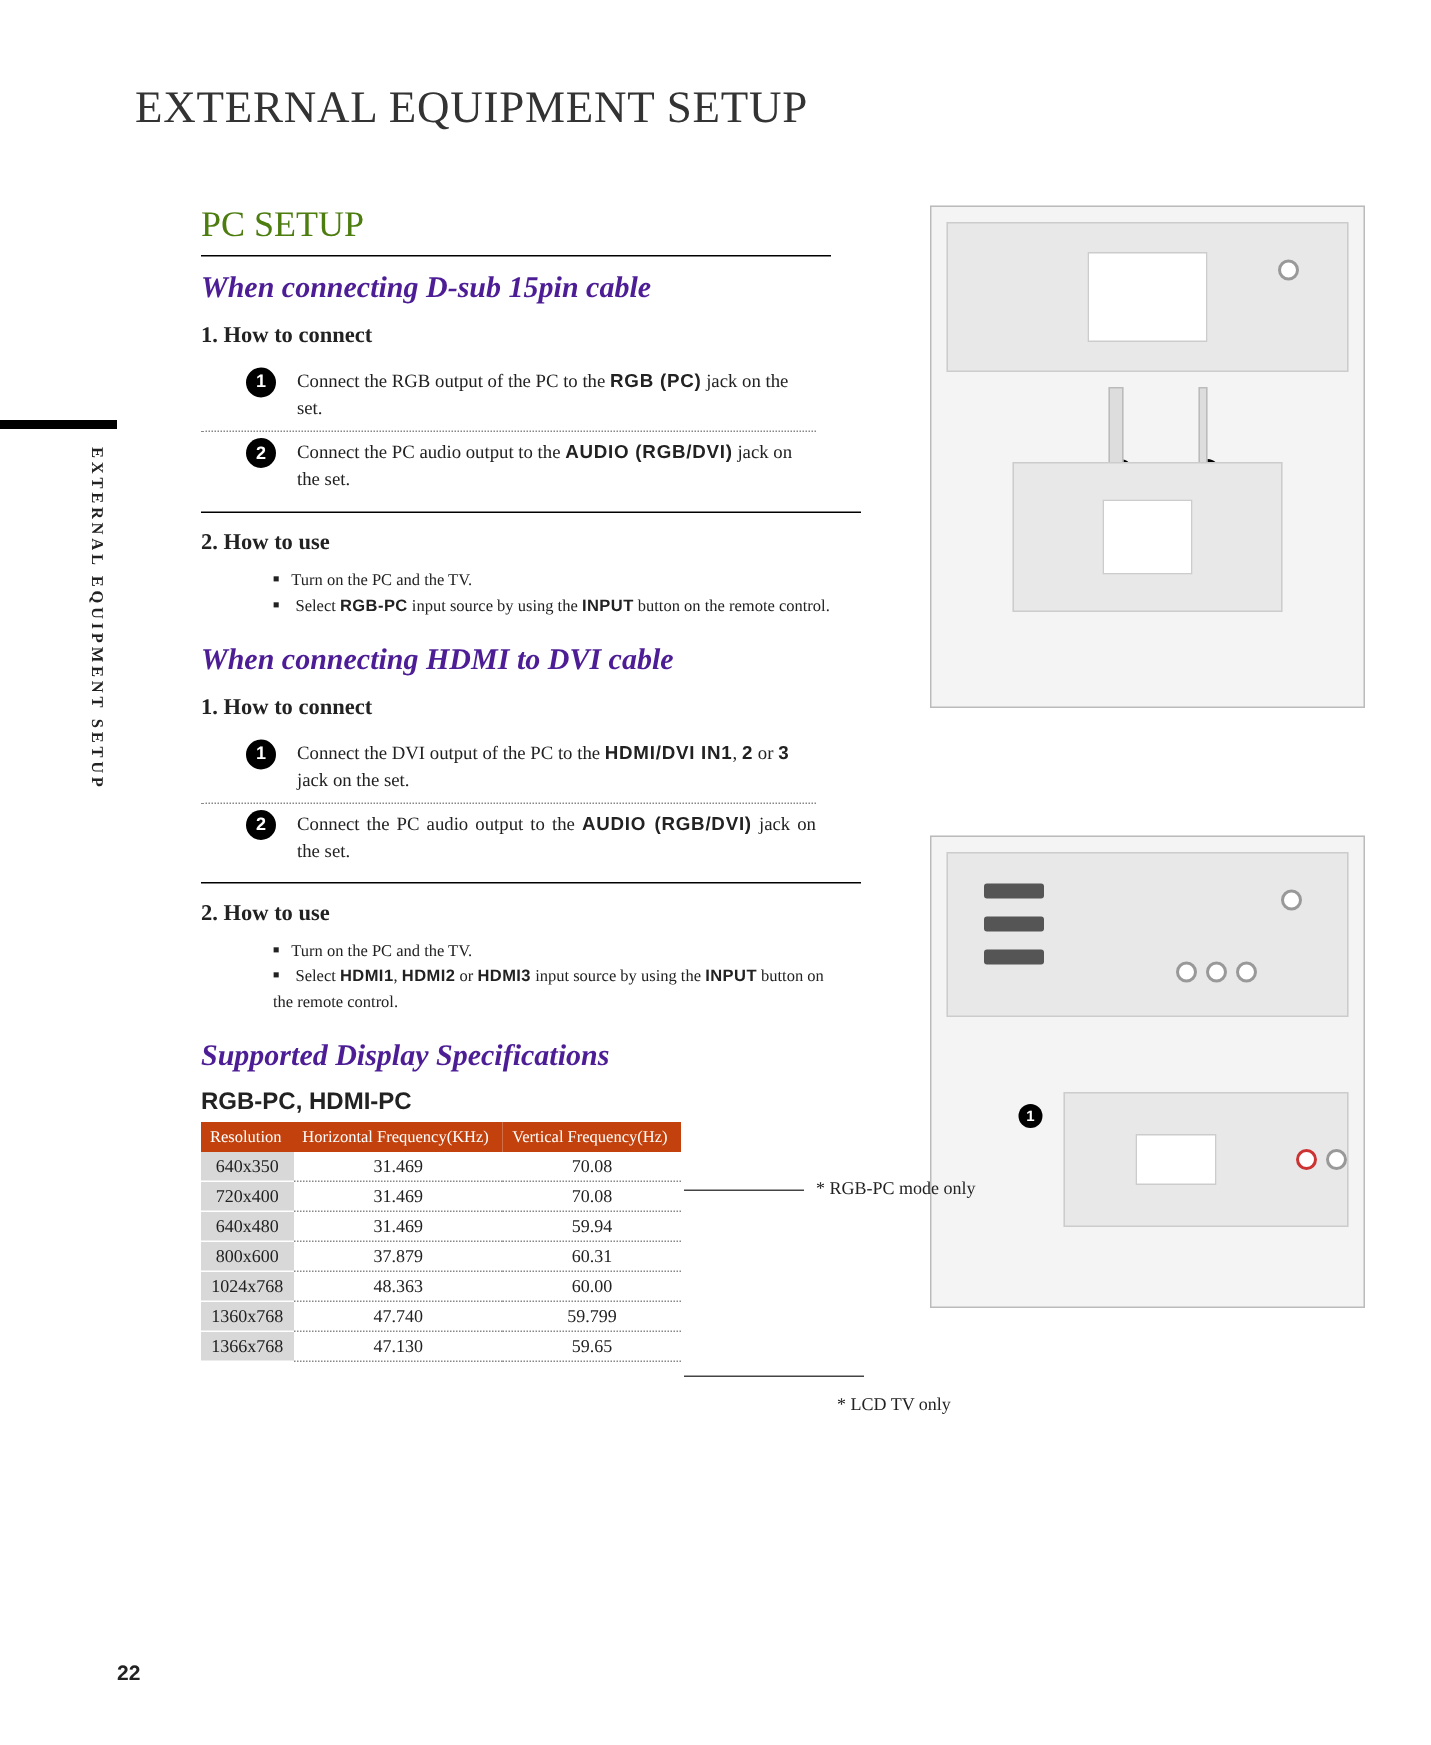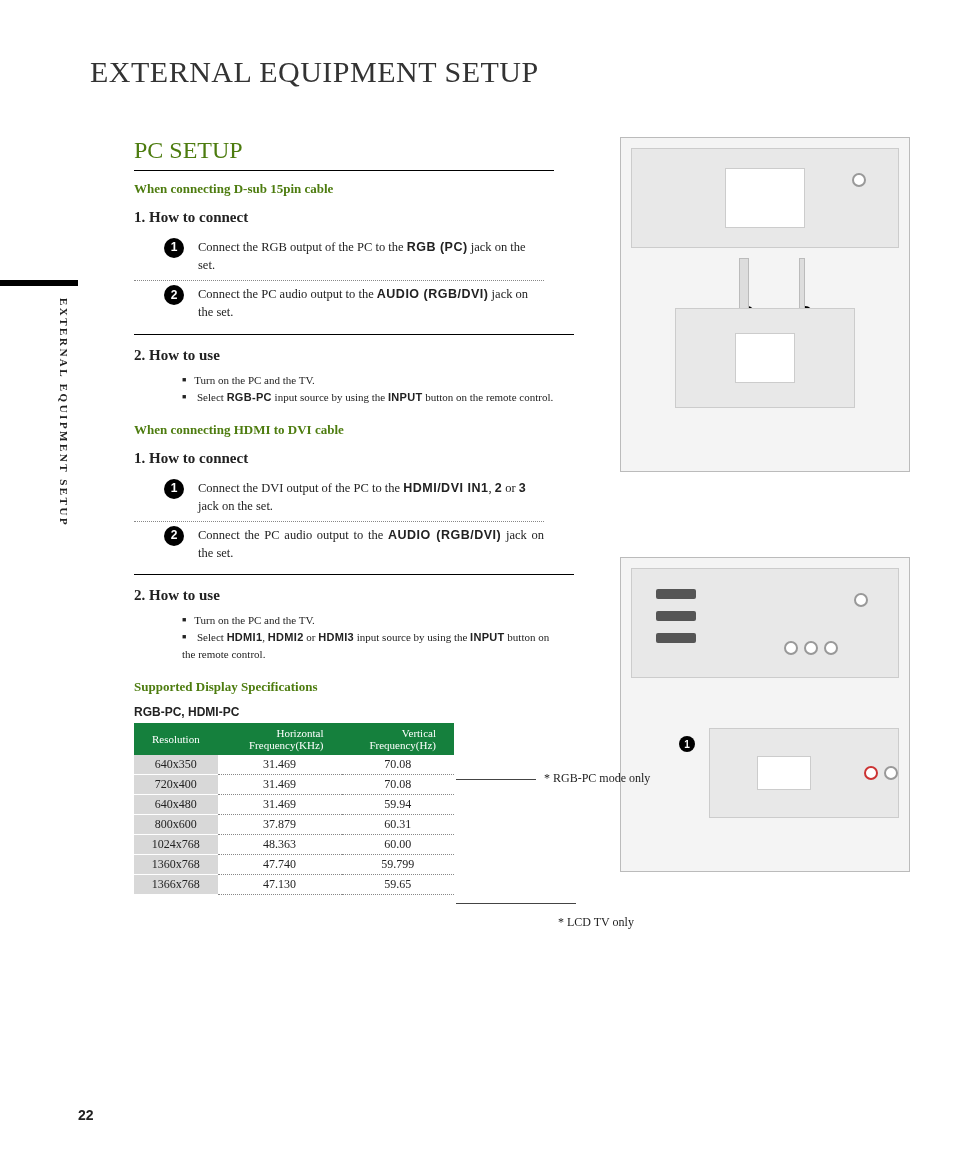--- a/index.html
+++ b/index.html
@@ -46,26 +46,27 @@
   h2.section {
     font-size: 24px;
     font-weight: 400;
     color: #4d7c0f;
     padding-bottom: 6px;
     border-bottom: 1.5px solid #000;
     margin-bottom: 10px;
     width: 420px;
   }
   h3.sub {
-    font-size: 13px;
+    font-size: 20px;
     font-weight: 700;
-    color: #4d7c0f;
+    color: #4c1d95;
     margin-top: 4px;
     margin-bottom: 10px;
     width: 440px;
+    font-style: italic;
   }
   h4.tiny {
     font-size: 15px;
     font-weight: 700;
     margin-top: 12px;
     margin-bottom: 8px;
   }
   .step-row {
     display: flex;
     align-items: flex-start;
@@ -151,35 +152,35 @@
   }
   .cable {
     position: absolute;
     background: #ddd;
     border: 1px solid #bbb;
   }
 
   
   .spec-block { margin-top: 10px; }
   .spec-title {
-    font-size: 12px; font-weight: 700;
+    font-size: 16px; font-weight: 700;
     font-family: Arial, sans-serif;
     margin-bottom: 4px;
   }
   table.spec {
     border-collapse: collapse;
     font-size: 12px;
     width: 320px;
   }
   table.spec thead th {
-    background: #15803d; color: #fff;
+    background: #c2410c; color: #fff;
     font-weight: 400;
     font-size: 11px;
-    padding: 4px 18px;
-    text-align: right;
+    padding: 4px 6px;
+    text-align: left;
     font-family: Georgia, serif;
   }
   table.spec tbody td {
     padding: 2px 6px;
     text-align: center;
     border-bottom: 1px dotted #888;
     font-family: Georgia, serif;
   }
   table.spec tbody td.res {
     background: #d8d8d8;

